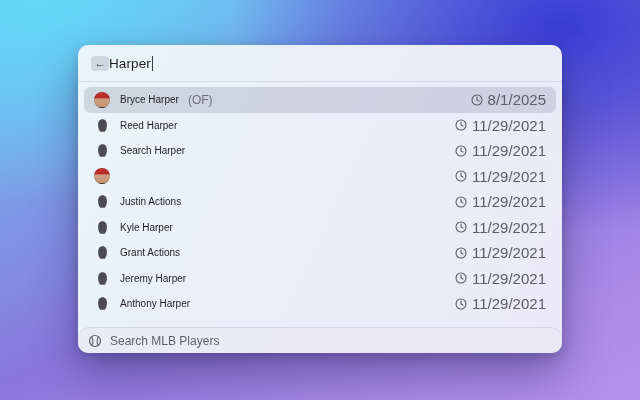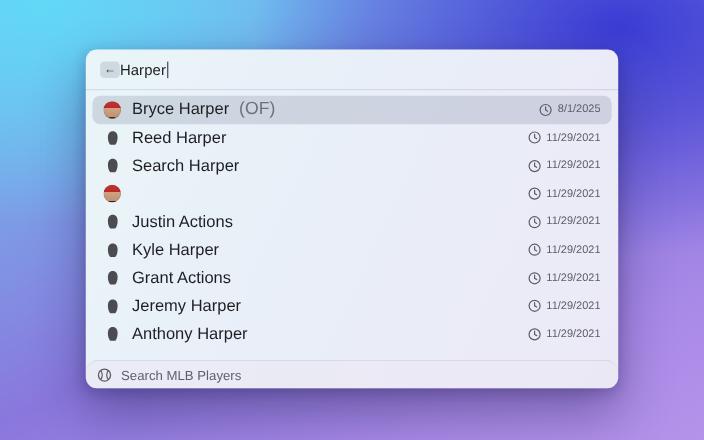--- a/index.html
+++ b/index.html
@@ -58,24 +58,24 @@
   .row.selected { background: rgba(118,124,152,0.24); }
   .avatar { width: 16px; height: 16px; flex: 0 0 16px; display: flex; align-items: center; justify-content: center; }
   .avatar.photo {
     border-radius: 50%;
     background:
       radial-gradient(120% 70% at 50% 118%, #3c2a22 0%, #3c2a22 38%, rgba(0,0,0,0) 39%),
       linear-gradient(180deg, #c2342e 0%, #b82b28 40%, #cfa183 41%, #c08f6d 100%);
     box-shadow: inset 0 0 0 0.5px rgba(0,0,0,0.25);
   }
   .avatar.sil svg { display: block; }
-  .row-name { margin-left: 10px; font-size: 15px; color: #1e1e23; font-weight: 500; }
-  .row-pos { margin-left: 9px; font-size: 16px; color: #6f707b; }
+  .row-name { margin-left: 10px; font-size: 10px; color: #1e1e23; font-weight: 500; }
+  .row-pos { margin-left: 9px; font-size: 12px; color: #6f707b; }
   .row-right { margin-left: auto; display: flex; align-items: center; gap: 5px; color: #5b5c66; }
-  .row-date { font-size: 10px; }
+  .row-date { font-size: 15px; }
   
   .footer {
     flex: 0 0 26px;
     border-top: 1px solid rgba(60,60,90,0.12);
     background: rgba(235,232,244,0.6);
     display: flex; align-items: center;
     padding: 0 10px;
     font-size: 12px;
     border-radius: 12px;
   }

